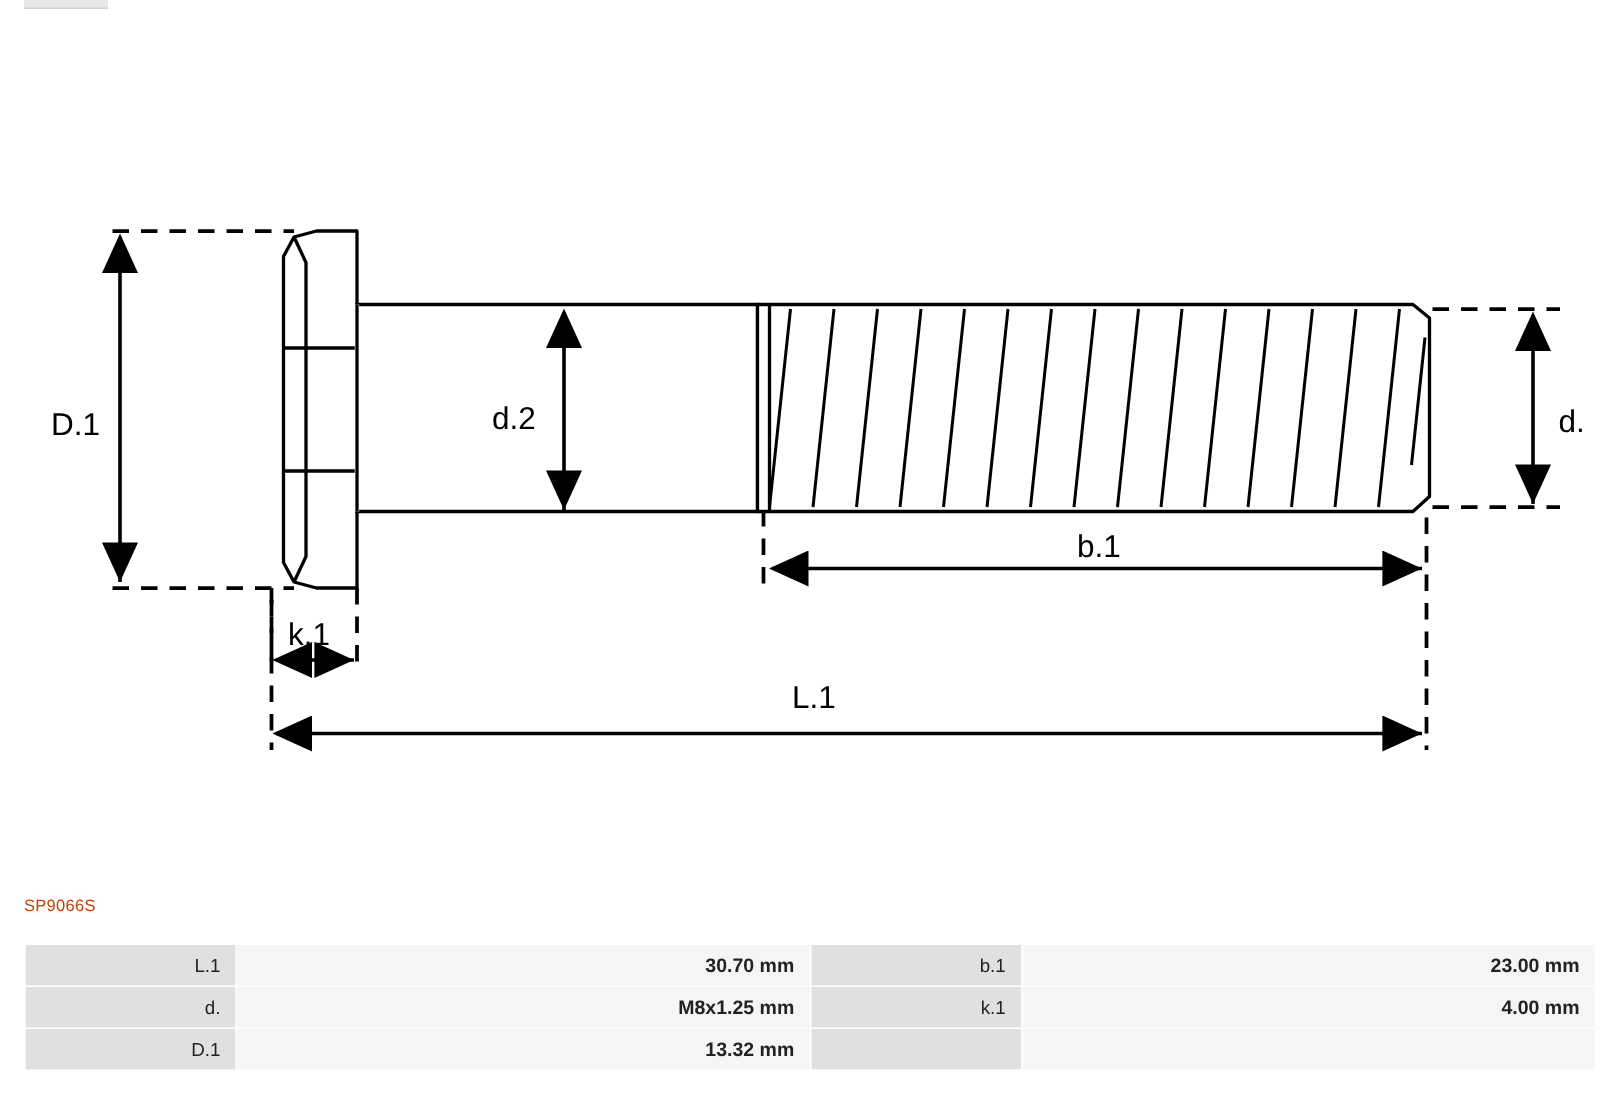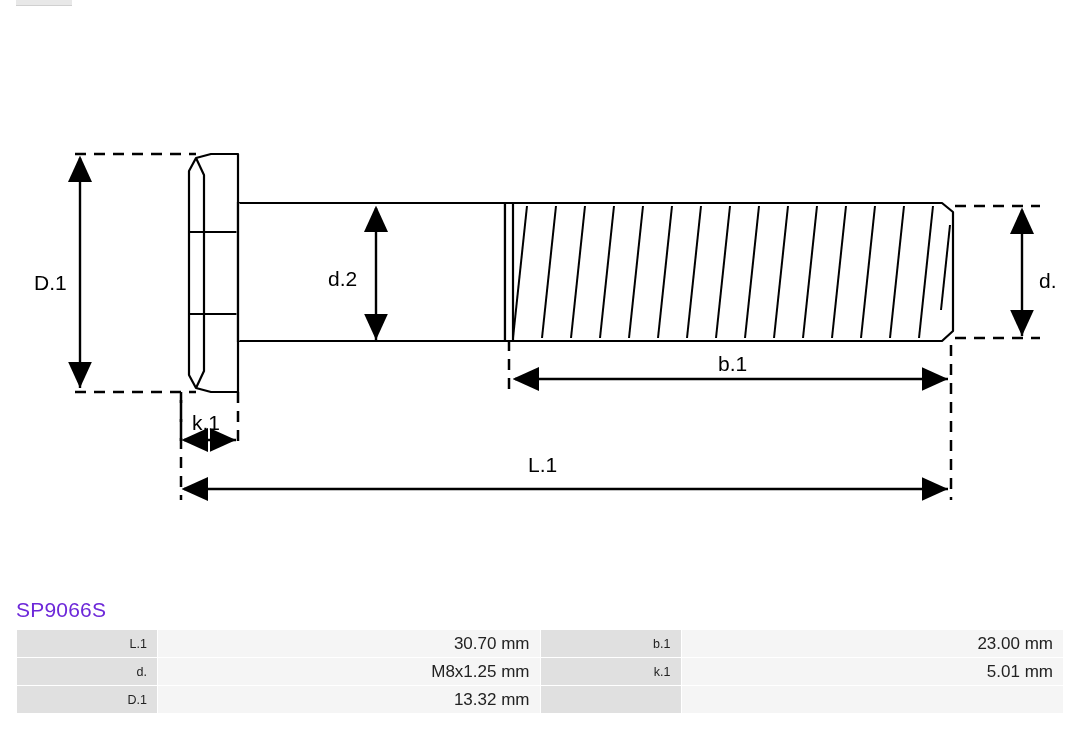--- a/index.html
+++ b/index.html
@@ -33,22 +33,22 @@
     position: absolute;
     left: 0;
     top: 0;
     width: 1080px;
     height: 560px;
   }
   .part-code {
     position: absolute;
     left: 16px;
     top: 598px;
-    font-size: 21px;
-    color: #6d28d9;
+    font-size: 11px;
+    color: #c2410c;
     font-family: "Liberation Sans", sans-serif;
     letter-spacing: 0.2px;
     text-align: right;
   }
   table.specs {
     position: absolute;
     left: 16px;
     top: 629px;
     width: 1048px;
     border-collapse: collapse;
@@ -65,21 +65,22 @@
     background: #e0e0e0;
     text-align: right;
     width: 120px;
     color: #222;
     font-size: 12.5px;
   }
   td.value {
     background: #f5f5f5;
     text-align: right;
     color: #222;
-    font-size: 17px;
+    font-size: 13px;
+    font-weight: bold;
   }
   td.empty-label {
     background: #e0e0e0;
   }
   td.empty-value {
     background: #f5f5f5;
   }
   .dim-text {
     font-family: "Liberation Sans", sans-serif;
     font-size: 21px;
@@ -181,21 +182,21 @@
       <tr>
         <td class="label">L.1</td>
         <td class="value">30.70 mm</td>
         <td class="label">b.1</td>
         <td class="value">23.00 mm</td>
       </tr>
       <tr>
         <td class="label">d.</td>
         <td class="value">M8x1.25 mm</td>
         <td class="label">k.1</td>
-        <td class="value">5.01 mm</td>
+        <td class="value">4.00 mm</td>
       </tr>
       <tr>
         <td class="label">D.1</td>
         <td class="value">13.32 mm</td>
         <td class="empty-label"></td>
         <td class="empty-value"></td>
       </tr>
     </tbody>
   </table>
 

